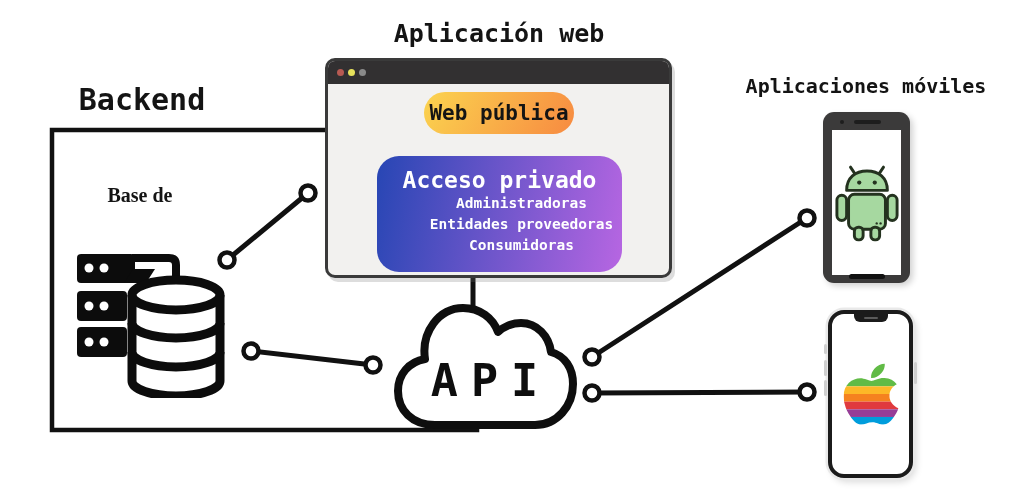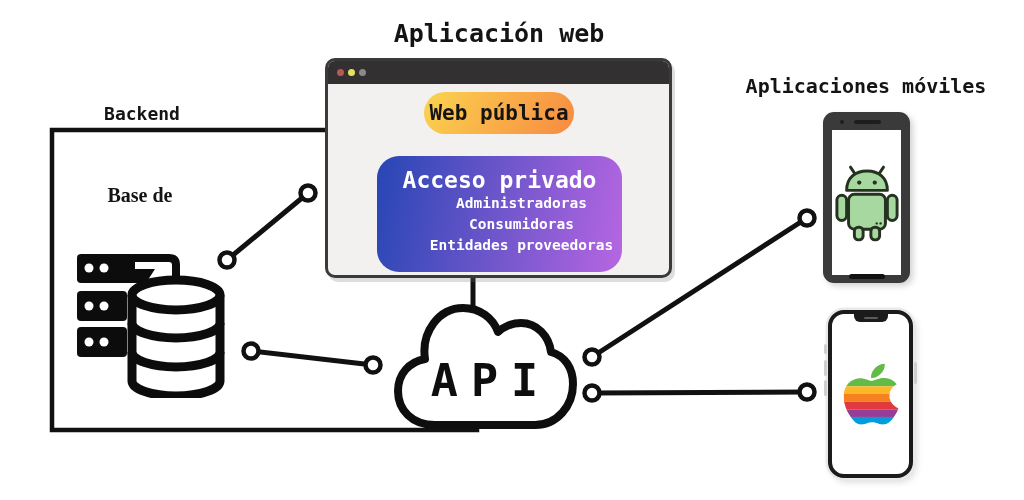--- a/index.html
+++ b/index.html
@@ -11,21 +11,21 @@
   
   #lines{position:absolute;left:0;top:0;z-index:1;}
   #lines .wire{stroke:var(--line,#111);stroke-width:5;fill:none;stroke-linecap:round;}
   #lines .boxline{stroke:var(--line,#111);stroke-width:4.5;fill:none;stroke-linejoin:miter;}
   #lines .node{fill:#fff;stroke:var(--line,#111);stroke-width:4.5;}
   
   .diagram-title{
     position:absolute;transform:translateX(-50%);white-space:nowrap;
     font-weight:bold;color:#141414;letter-spacing:0px;
   }
-  #backend-title{left:142px;top:82px;font-size:18px;margin-top:21px;}
+  #backend-title{left:142px;top:82px;font-size:30px;}
   #webapp-title{left:499px;top:19px;font-size:25px;}
   #mobile-title{left:866px;top:74px;font-size:20px;}
   #db-label{left:140px;top:176px;font-size:20px;line-height:38px;text-align:right;font-family:Liberation Serif, serif;}
   
   #browser{
     left:325px;top:58px;width:347px;height:220px;z-index:2;
     border:3px solid #3a3a3a;border-radius:10px;background:#f2f1ef;
     box-shadow:3px 4px 0 rgba(120,120,120,.25);box-sizing:border-box;overflow:hidden;
   }
   #titlebar{height:23px;background:var(--titlebar,#323031);display:flex;align-items:center;padding-left:9px;gap:4px;}
@@ -161,22 +161,22 @@
     </div>
   </div>
 
   <div class="abs" id="public-pill">
     <span>Web pública</span>
   </div>
 
   <div class="abs" id="private-card">
     <div class="heading">Acceso privado</div>
     <div class="item">Administradoras</div>
+    <div class="item">Entidades proveedoras</div>
     <div class="item">Consumidoras</div>
-    <div class="item">Entidades proveedoras</div>
   </div>
 
   <svg class="abs" id="cloud" width="195" height="130" viewBox="0 0 195 130">
     <path d="M50 125
              C27 125, 13 110, 13 91
              C13 74, 24 62, 40 59
              C36 32, 54 8, 78 8
              C95 8, 108 18, 113 32
              C118 27, 127 23, 136 23
              C152 23, 164 36, 166 52

